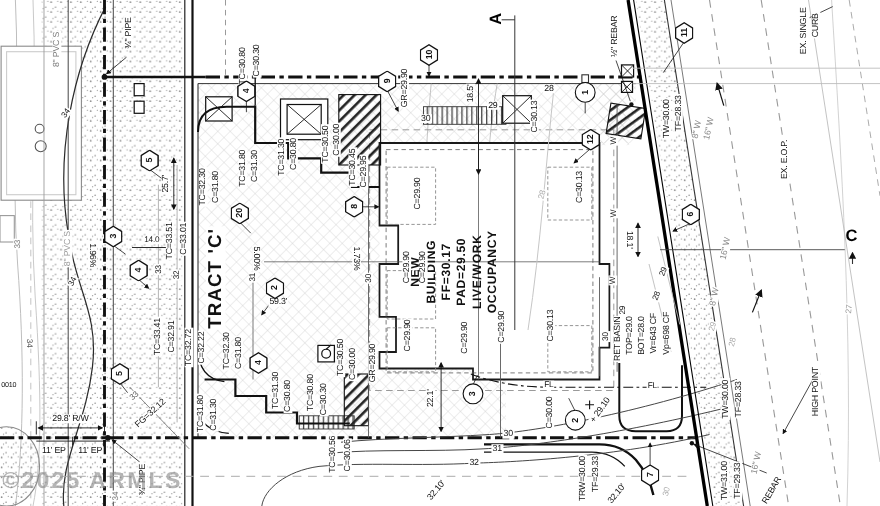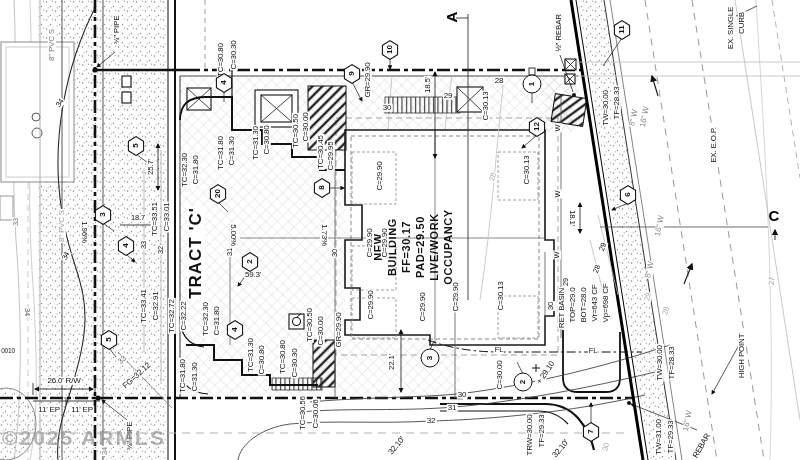--- a/index.html
+++ b/index.html
@@ -256,41 +256,41 @@
     <div class="lbl" style="left: 232px; top: 151px; transform: translate(-50%, -50%) rotate(-90deg);">C=31.30</div>
     <div class="lbl" style="left: 256px; top: 143px; transform: translate(-50%, -50%) rotate(-90deg);">TC=31.30</div>
     <div class="lbl" style="left: 267px; top: 140px; transform: translate(-50%, -50%) rotate(-90deg);">C=30.80</div>
     <div class="lbl" style="left: 296px; top: 131px; transform: translate(-50%, -50%) rotate(-90deg);">TC=30.50</div>
     <div class="lbl" style="left: 306px; top: 127px; transform: translate(-50%, -50%) rotate(-90deg);">C=30.00</div>
     <div class="lbl" style="left: 321px; top: 152px; transform: translate(-50%, -50%) rotate(-90deg);">TC=30.45</div>
     <div class="lbl" style="left: 331px; top: 156px; transform: translate(-50%, -50%) rotate(-90deg);">C=29.95</div>
     <div class="lbl" style="left: 151px; top: 167px; transform: translate(-50%, -50%) rotate(-90deg);">25.7'</div>
     <div class="lbl" style="left: 155px; top: 219px; transform: translate(-50%, -50%) rotate(-90deg);">TC=33.51</div>
     <div class="lbl" style="left: 167px; top: 217px; transform: translate(-50%, -50%) rotate(-90deg);">C=33.01</div>
-    <div class="lbl" style="left: 138px; top: 218px; transform: translate(-50%, -50%) rotate(0deg); font-size: 7.5px;">18.7</div>
+    <div class="lbl" style="left: 138px; top: 218px; transform: translate(-50%, -50%) rotate(0deg); font-size: 7.5px;">14.0</div>
     <div class="lbl" style="left: 144px; top: 245px; transform: translate(-50%, -50%) rotate(-90deg); font-size: 7.5px;">33</div>
     <div class="lbl" style="left: 161px; top: 250px; transform: translate(-50%, -50%) rotate(-90deg); font-size: 7.5px;">32</div>
     <div class="lbl" style="left: 84px; top: 232px; transform: translate(-50%, -50%) rotate(90deg);">1.96%</div>
     <div class="lbl" style="left: 196px; top: 253px; transform: translate(-50%, -50%) rotate(-90deg); font-size: 17px; font-weight: bold; letter-spacing: 1px;">TRACT 'C'</div>
     <div class="lbl" style="left: 233px; top: 235px; transform: translate(-50%, -50%) rotate(90deg);">5.00%</div>
     <div class="lbl" style="left: 324px; top: 235px; transform: translate(-50%, -50%) rotate(90deg);">1.73%</div>
     <div class="lbl" style="left: 253px; top: 275px; transform: translate(-50%, -50%) rotate(0deg);">59.3'</div>
     <div class="lbl" style="left: 230px; top: 252px; transform: translate(-50%, -50%) rotate(-90deg); font-size: 7.5px;">31</div>
     <div class="lbl" style="left: 335px; top: 253px; transform: translate(-50%, -50%) rotate(-90deg); font-size: 7.5px;">30</div>
     <div class="lbl" style="left: 144px; top: 306px; transform: translate(-50%, -50%) rotate(-90deg);">TC=33.41</div>
     <div class="lbl" style="left: 156px; top: 306px; transform: translate(-50%, -50%) rotate(-90deg);">C=32.91</div>
     <div class="lbl" style="left: 172px; top: 316px; transform: translate(-50%, -50%) rotate(-90deg);">TC=32.72</div>
     <div class="lbl" style="left: 184px; top: 316px; transform: translate(-50%, -50%) rotate(-90deg);">C=32.22</div>
     <div class="lbl" style="left: 206px; top: 319px; transform: translate(-50%, -50%) rotate(-90deg);">TC=32.30</div>
     <div class="lbl" style="left: 217px; top: 321px; transform: translate(-50%, -50%) rotate(-90deg);">C=31.80</div>
     <div class="lbl" style="left: 183px; top: 376px; transform: translate(-50%, -50%) rotate(-90deg);">TC=31.80</div>
     <div class="lbl" style="left: 195px; top: 377px; transform: translate(-50%, -50%) rotate(-90deg);">C=31.30</div>
     <div class="lbl" style="left: 122px; top: 360px; transform: translate(-50%, -50%) rotate(-42deg); font-size: 7.5px; color: rgb(102, 102, 102);">33</div>
     <div class="lbl" style="left: 137px; top: 376px; transform: translate(-50%, -50%) rotate(-42deg);">FG=32.12</div>
-    <div class="lbl" style="left: 64px; top: 381px; transform: translate(-50%, -50%) rotate(0deg);">26.0' R/W</div>
+    <div class="lbl" style="left: 64px; top: 381px; transform: translate(-50%, -50%) rotate(0deg);">29.8' R/W</div>
     <div class="lbl" style="left: 49px; top: 410px; transform: translate(-50%, -50%) rotate(0deg);">11' EP</div>
     <div class="lbl" style="left: 82px; top: 410px; transform: translate(-50%, -50%) rotate(0deg);">11' EP</div>
     <div class="lbl" style="left: 130px; top: 436px; transform: translate(-50%, -50%) rotate(-90deg);">¾" PIPE</div>
     <div class="lbl" style="left: 8px; top: 351px; transform: translate(-50%, -50%) rotate(0deg); font-size: 6.5px;">0010</div>
     <div class="lbl" style="left: 380px; top: 176px; transform: translate(-50%, -50%) rotate(-90deg);">C=29.90</div>
     <div class="lbl" style="left: 370px; top: 243px; transform: translate(-50%, -50%) rotate(-90deg);">C=29.90</div>
     <div class="lbl" style="left: 385px; top: 243px; transform: translate(-50%, -50%) rotate(-90deg);">C=29.90</div>
     <div class="lbl" style="left: 371px; top: 305px; transform: translate(-50%, -50%) rotate(-90deg);">C=29.90</div>
     <div class="lbl" style="left: 423px; top: 307px; transform: translate(-50%, -50%) rotate(-90deg);">C=29.90</div>
     <div class="lbl" style="left: 456px; top: 297px; transform: translate(-50%, -50%) rotate(-90deg);">C=29.90</div>

